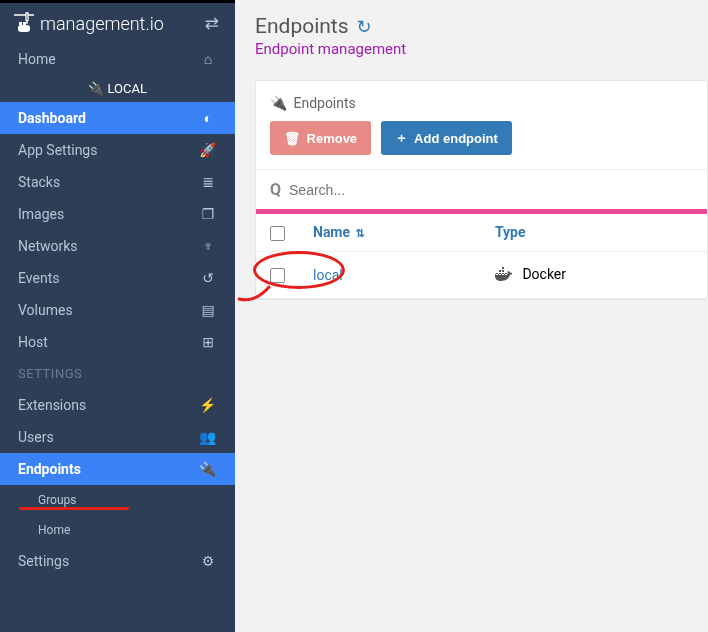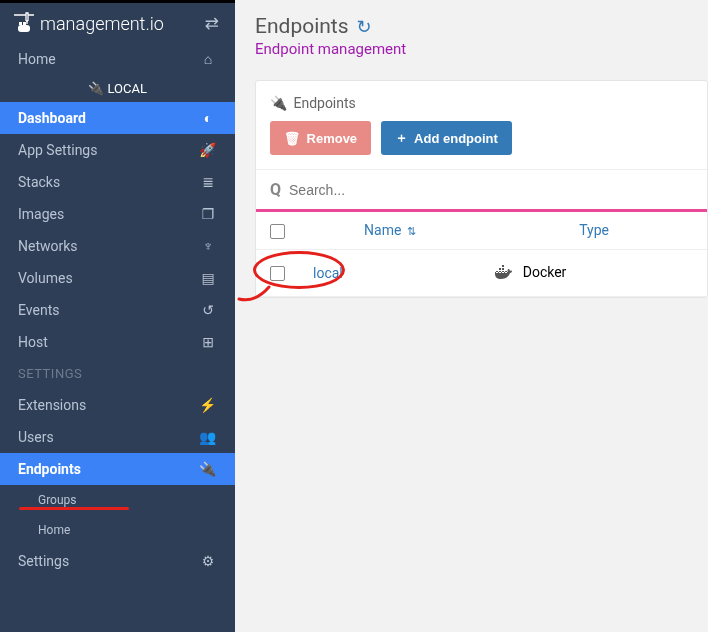--- a/index.html
+++ b/index.html
@@ -141,26 +141,26 @@
   outline: none;
   font-size: 14px;
   color: #14532d;
   flex: 1;
 }
 .tbl {
   width: 100%;
   border-collapse: collapse;
 }
 .tbl th {
-  text-align: center;
+  text-align: left;
   padding: 10px 14px;
-  border-top: 3px solid #ec4899;
+  border-top: 5px solid #ec4899;
   border-bottom: 1px solid #eee;
   font-size: 14px;
-  font-weight: 400;
+  font-weight: 700;
   color: #337ab7;
 }
 .tbl td {
   padding: 14px 14px;
   border-bottom: 1px solid #eee;
   font-size: 14px;
 }
 .tbl .chk-col { width: 32px; }
 .chk {
   width: 15px;
@@ -232,26 +232,26 @@
   </div>
   <div class="nav-item">
     <span>Images</span>
     <span class="ico">❐</span>
   </div>
   <div class="nav-item">
     <span>Networks</span>
     <span class="ico">♆</span>
   </div>
   <div class="nav-item">
+    <span>Events</span>
+    <span class="ico">↺</span>
+  </div>
+  <div class="nav-item">
     <span>Volumes</span>
     <span class="ico">▤</span>
-  </div>
-  <div class="nav-item">
-    <span>Events</span>
-    <span class="ico">↺</span>
   </div>
   <div class="nav-item">
     <span>Host</span>
     <span class="ico">⊞</span>
   </div>
 
   <div class="section-label">SETTINGS</div>
 
   <div class="nav-item">
     <span>Extensions</span>

